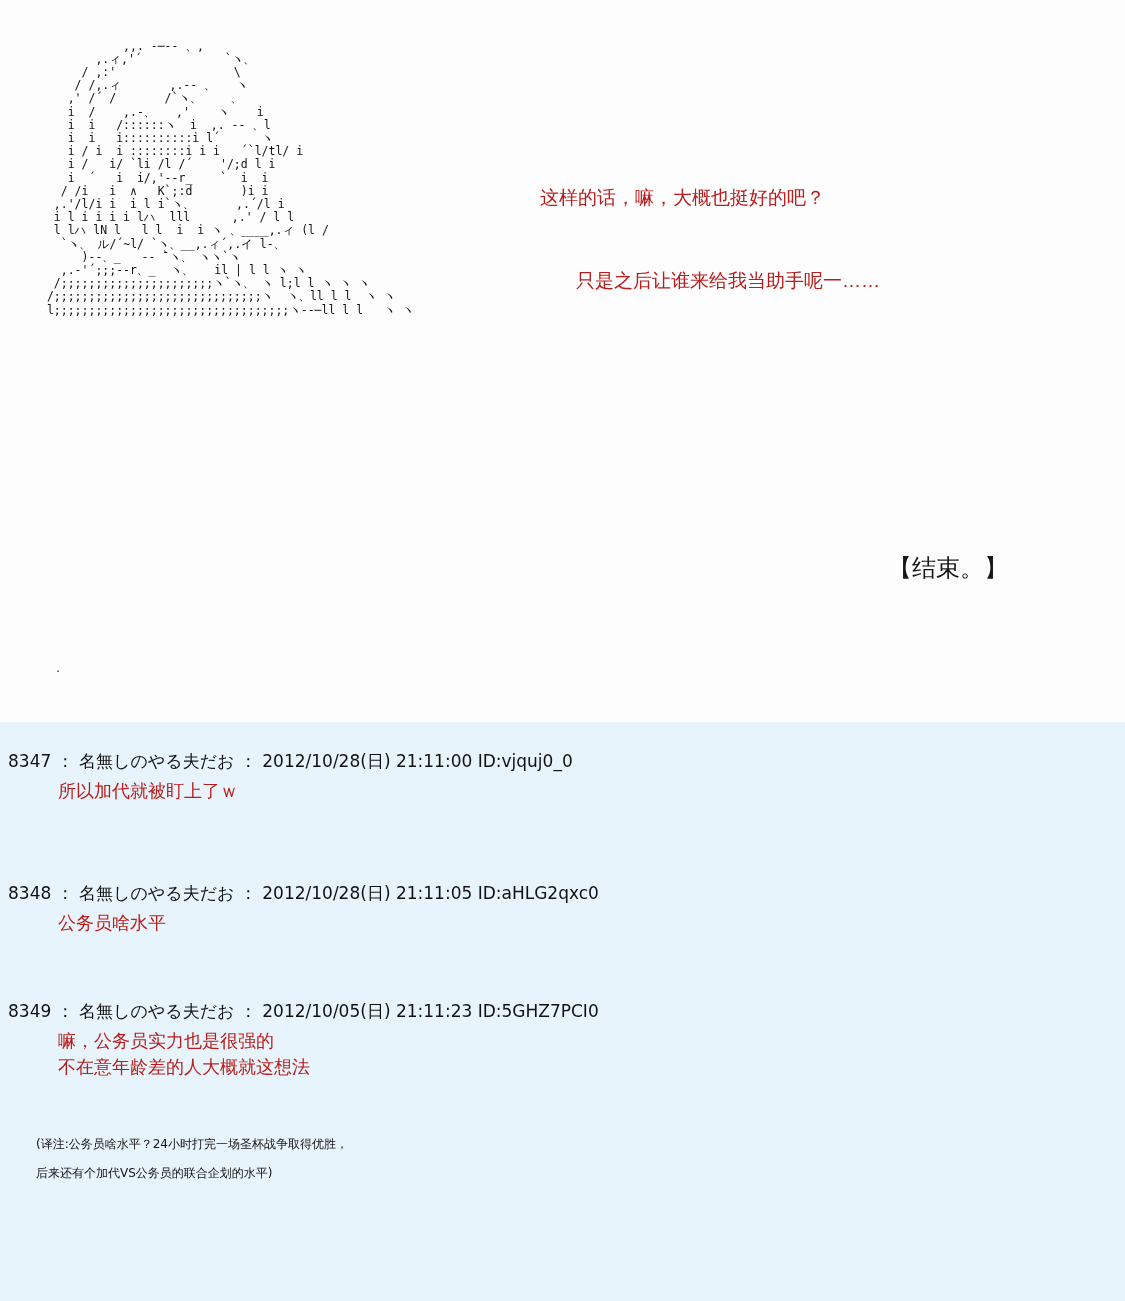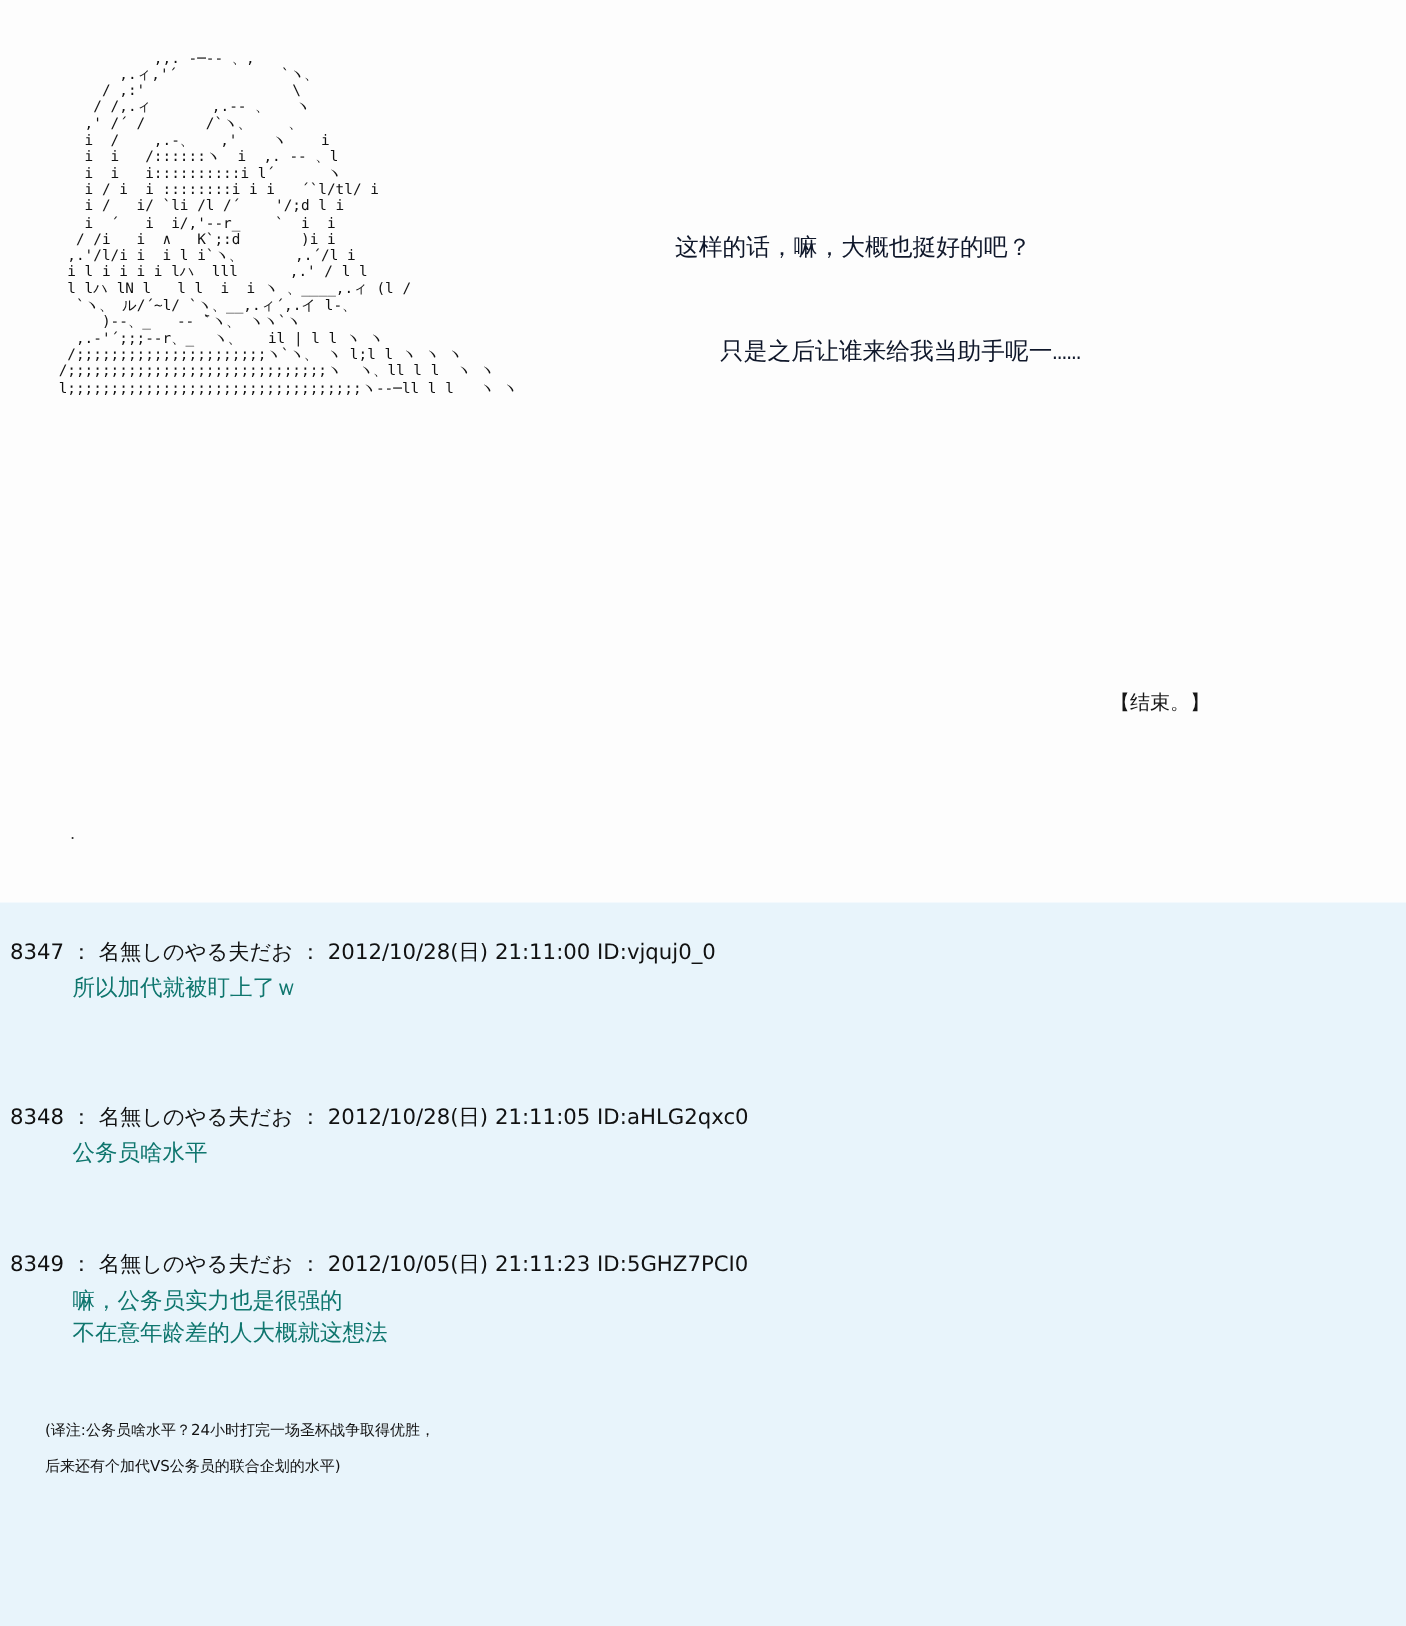--- a/index.html
+++ b/index.html
@@ -29,33 +29,33 @@
     top: 28px;
     font-family: "DejaVu Sans Mono", "Liberation Mono", monospace;
     font-size: 11.5px;
     line-height: 13.2px;
     color: #111111;
     white-space: pre;
     letter-spacing: 0px;
   }
   .dialogue-line {
     position: absolute;
-    font-family: Liberation Mono, monospace;
+    font-family: Liberation Sans, sans-serif;
     font-size: 19px;
-    color: #0f172a;
+    color: #b91c1c;
     white-space: pre;
   }
   .dlg-1 { left: 540px; top: 185px; }
   .dlg-2 { left: 576px; top: 268px; }
   .end-mark {
     position: absolute;
     left: 888px;
     top: 552px;
     font-family: "DejaVu Sans", sans-serif;
-    font-size: 16px;
+    font-size: 24px;
     color: #161616;
   }
   .tiny-dot {
     position: absolute;
     left: 56px;
     top: 660px;
     font-family: "DejaVu Sans", sans-serif;
     font-size: 13px;
     color: #333;
   }
@@ -78,21 +78,21 @@
   }
   .comment-header {
     font-family: "DejaVu Sans", sans-serif;
     font-size: 17px;
     color: #111111;
     white-space: pre;
   }
   .comment-body {
     font-family: "DejaVu Sans", sans-serif;
     font-size: 18px;
-    color: #0f766e;
+    color: #b91c1c;
     margin-top: 5px;
     margin-left: 50px;
     line-height: 26px;
     white-space: pre-line;
   }
   .c1 { top: 28px; }
   .c2 { top: 160px; }
   .c3 { top: 278px; }
   .translator-note {
     position: absolute;

